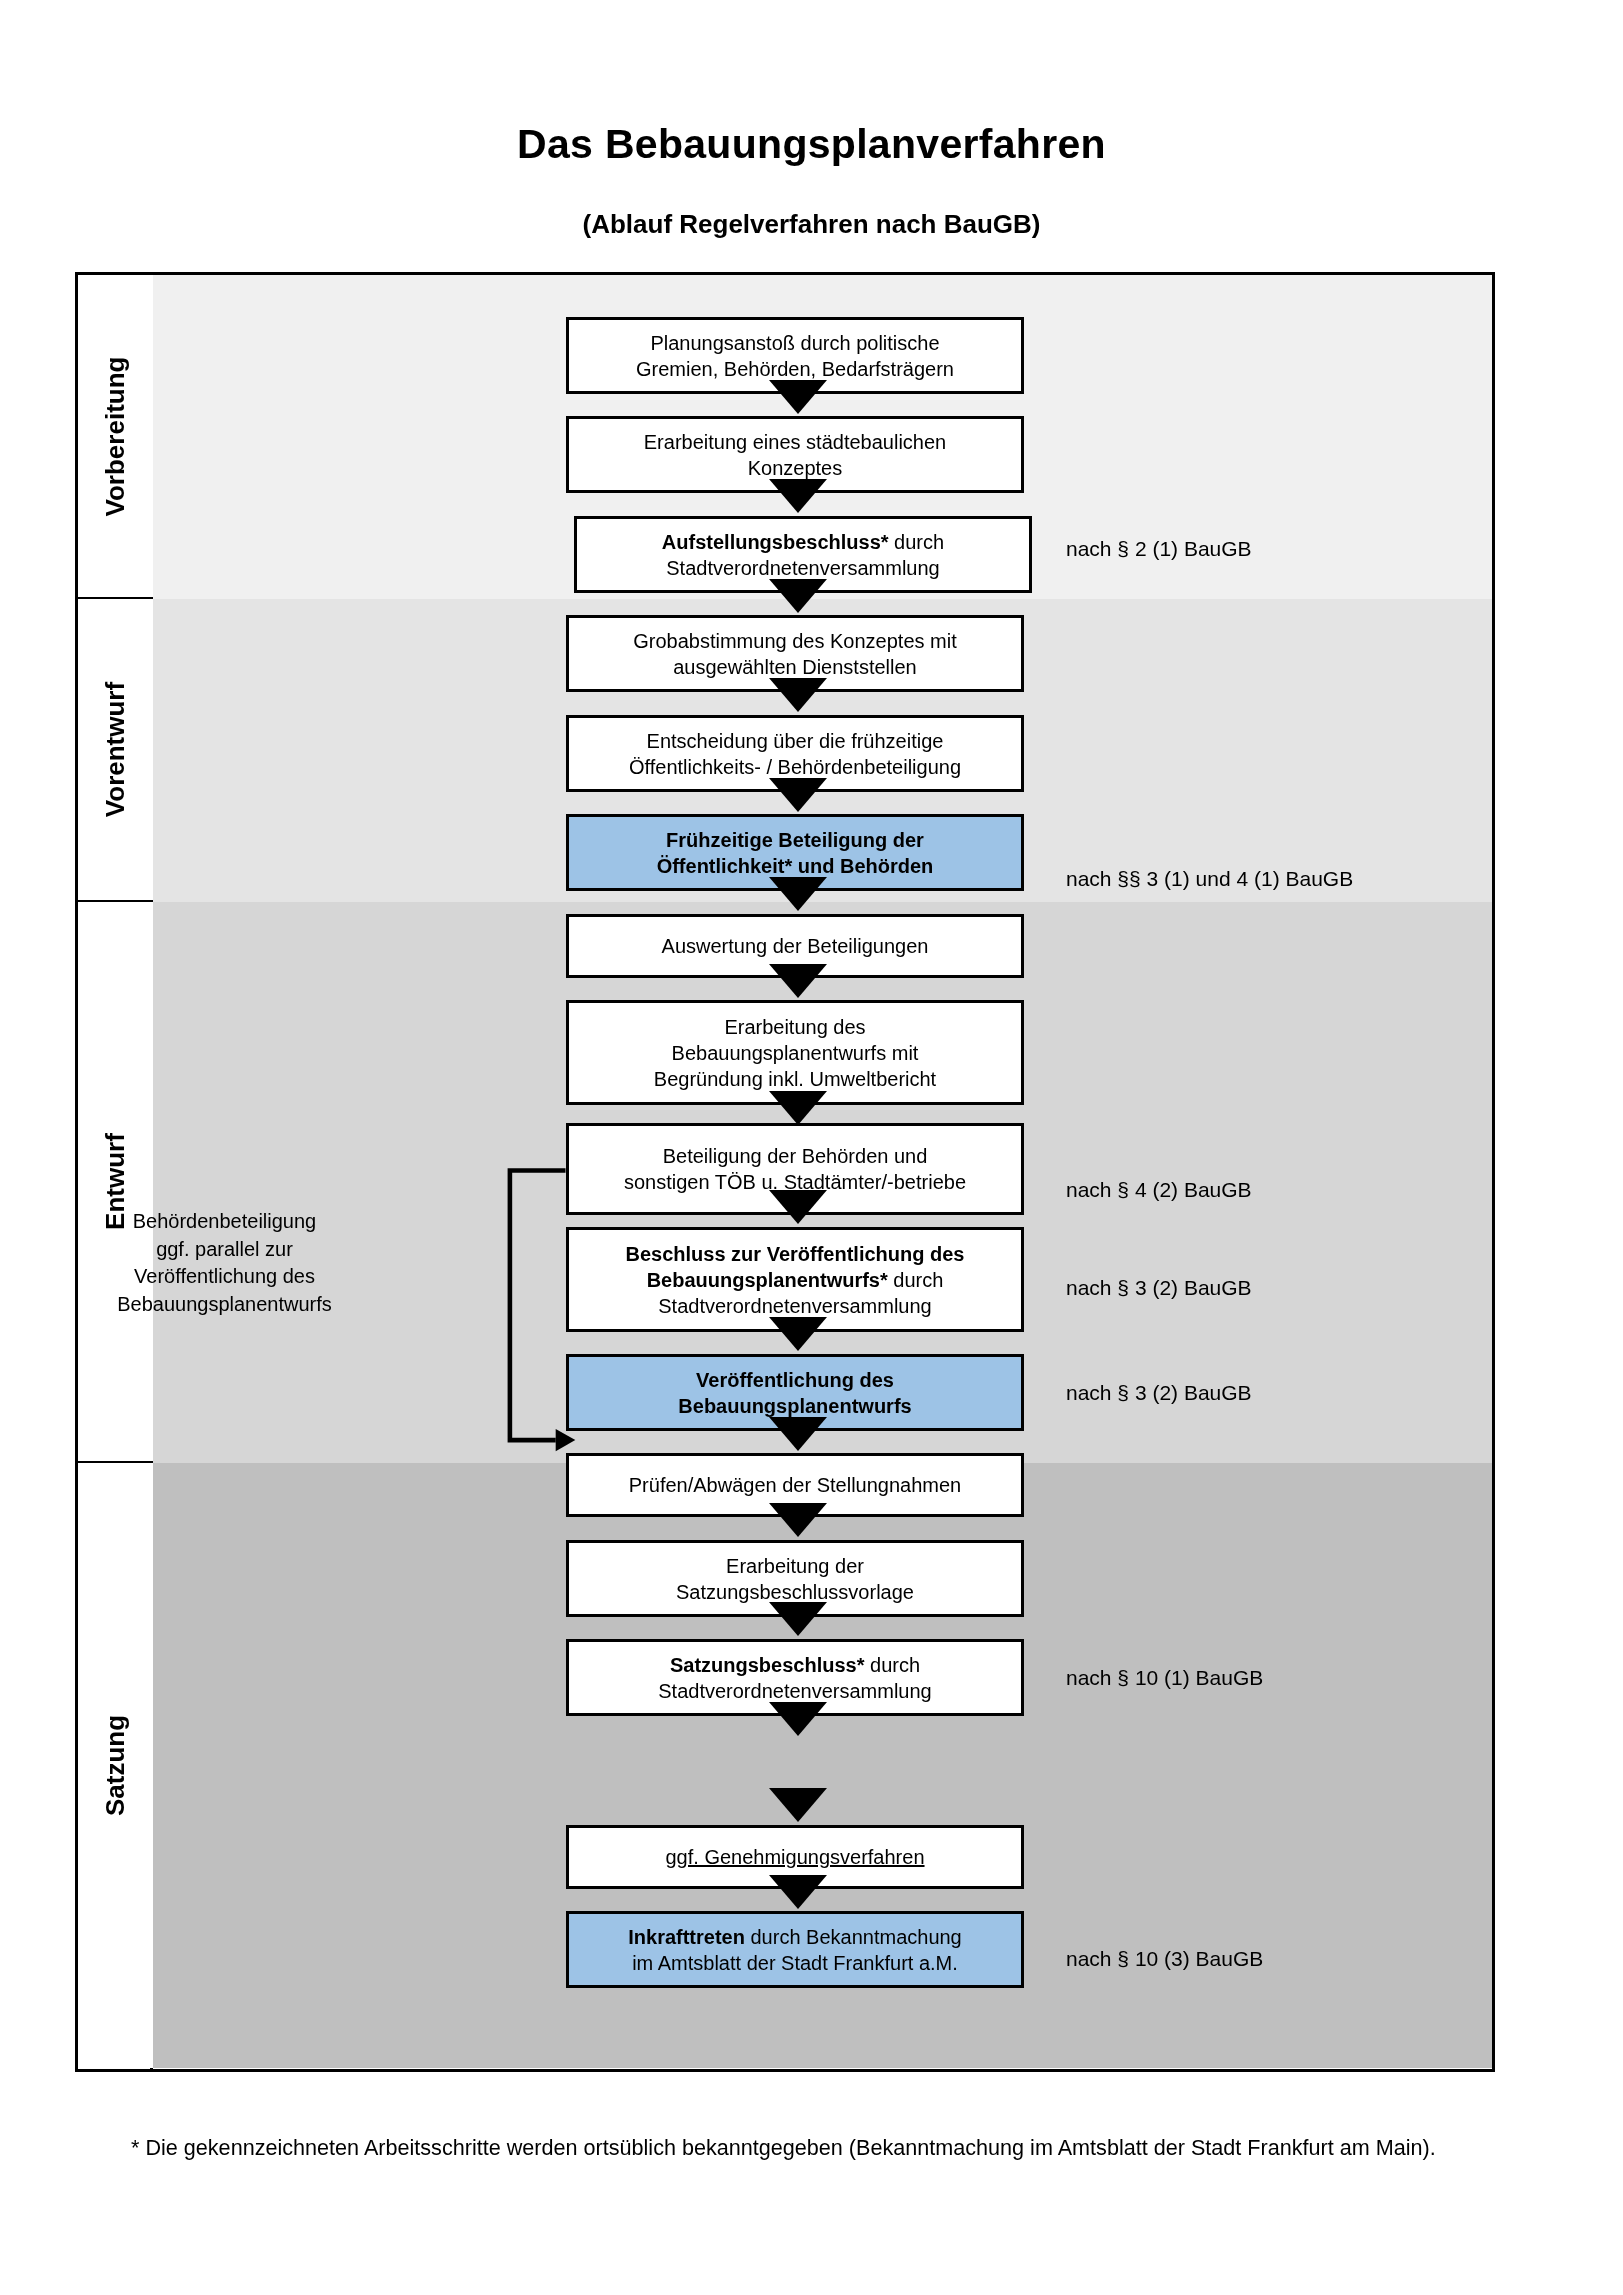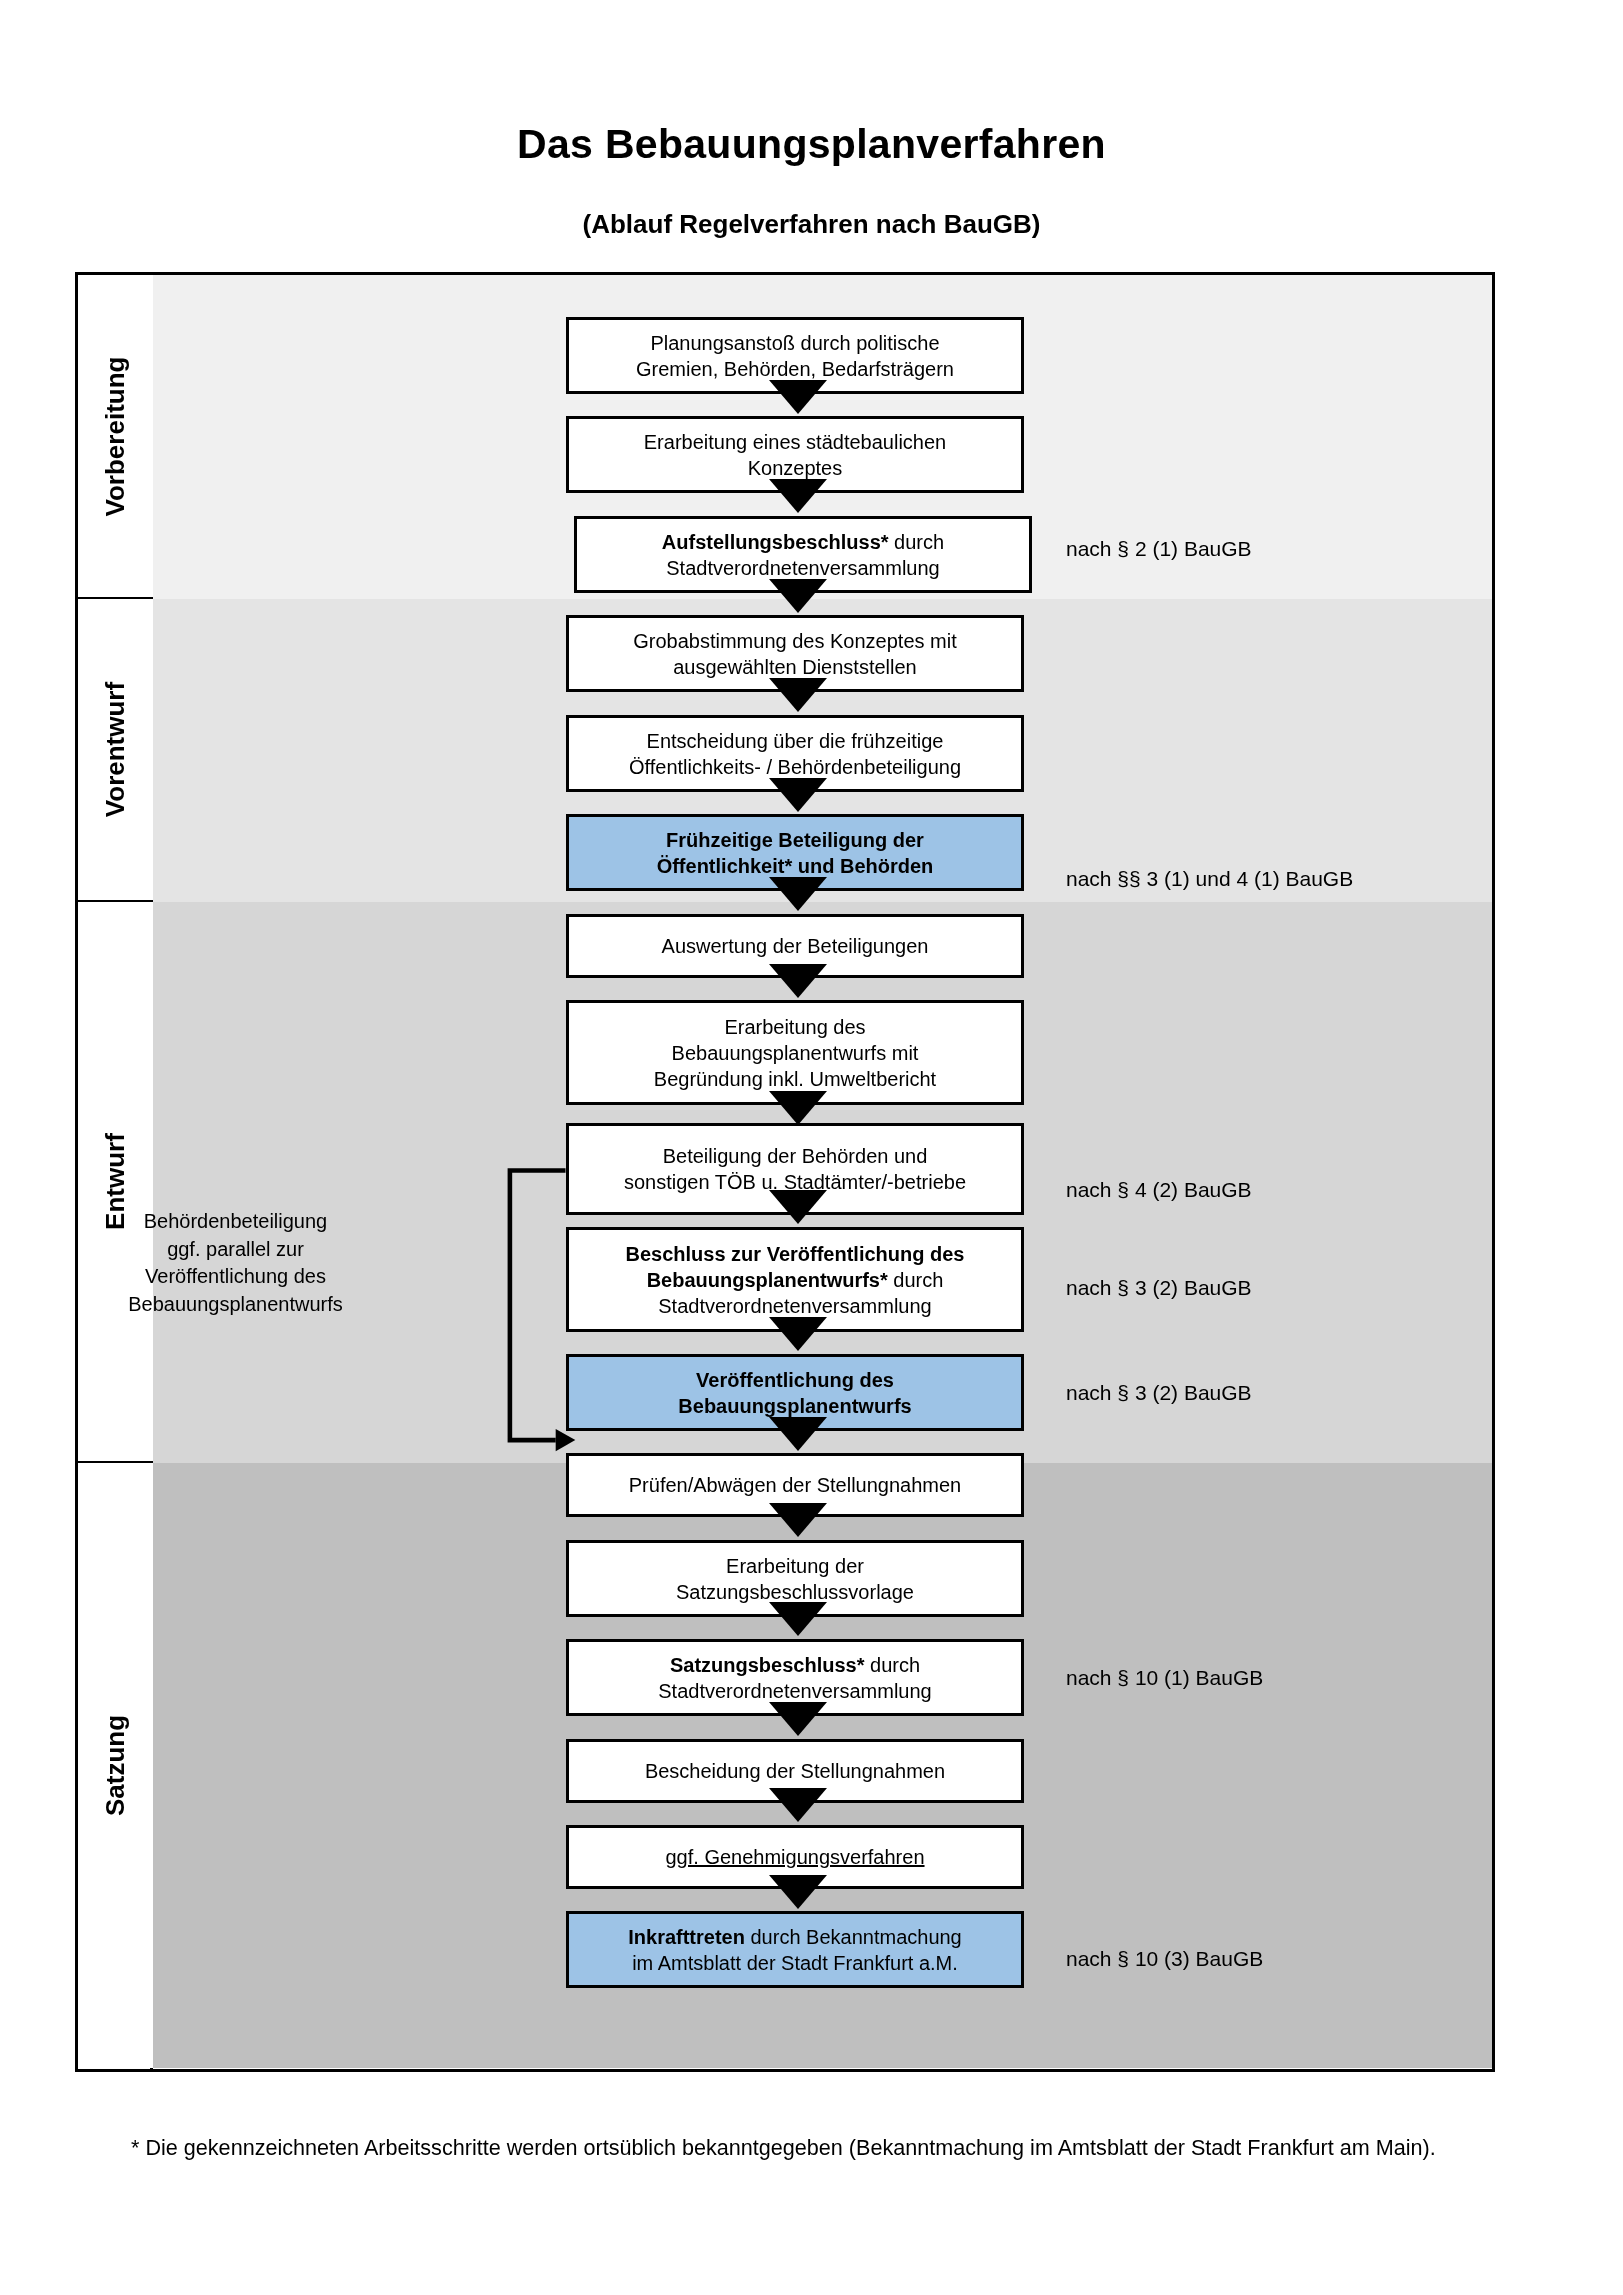--- a/index.html
+++ b/index.html
@@ -88,21 +88,21 @@
     position:absolute;
     left:988px;
     font-size:21px;
     white-space:nowrap;
     z-index:2;
   }
 
   
   #sidenote{
     position:absolute;
-    left:20px;width:275px;
+    left:9px;width:275px;
     text-align:center;
     font-size:20px;line-height:1.38;
     z-index:2;
   }
 
   
   #bracket{position:absolute;left:0;top:0;width:1420px;height:1800px;
            pointer-events:none;z-index:5;}
 
   
@@ -256,25 +256,20 @@
   <div class="arrow" style="top:1327px;"></div>
 
   <div class="pbox" style="top:1364px;height:77px;">
     <div>
       <div><b>Satzungsbeschluss*</b><span> durch</span></div>
       <div>Stadtverordnetenversammlung</div>
     </div>
   </div>
   <div class="arrow" style="top:1427px;"></div>
 
-  <div class="pbox" style="top:1464px;height:64px;">
-    <div>
-      <div>Bescheidung der Stellungnahmen</div>
-    </div>
-  </div>
   <div class="arrow" style="top:1513px;"></div>
 
   <div class="pbox" style="top:1550px;height:64px;text-decoration:underline;">
     <div>
       <div>ggf. Genehmigungsverfahren</div>
     </div>
   </div>
   <div class="arrow" style="top:1600px;"></div>
 
   <div class="pbox blue" style="top:1636px;height:77px;">

